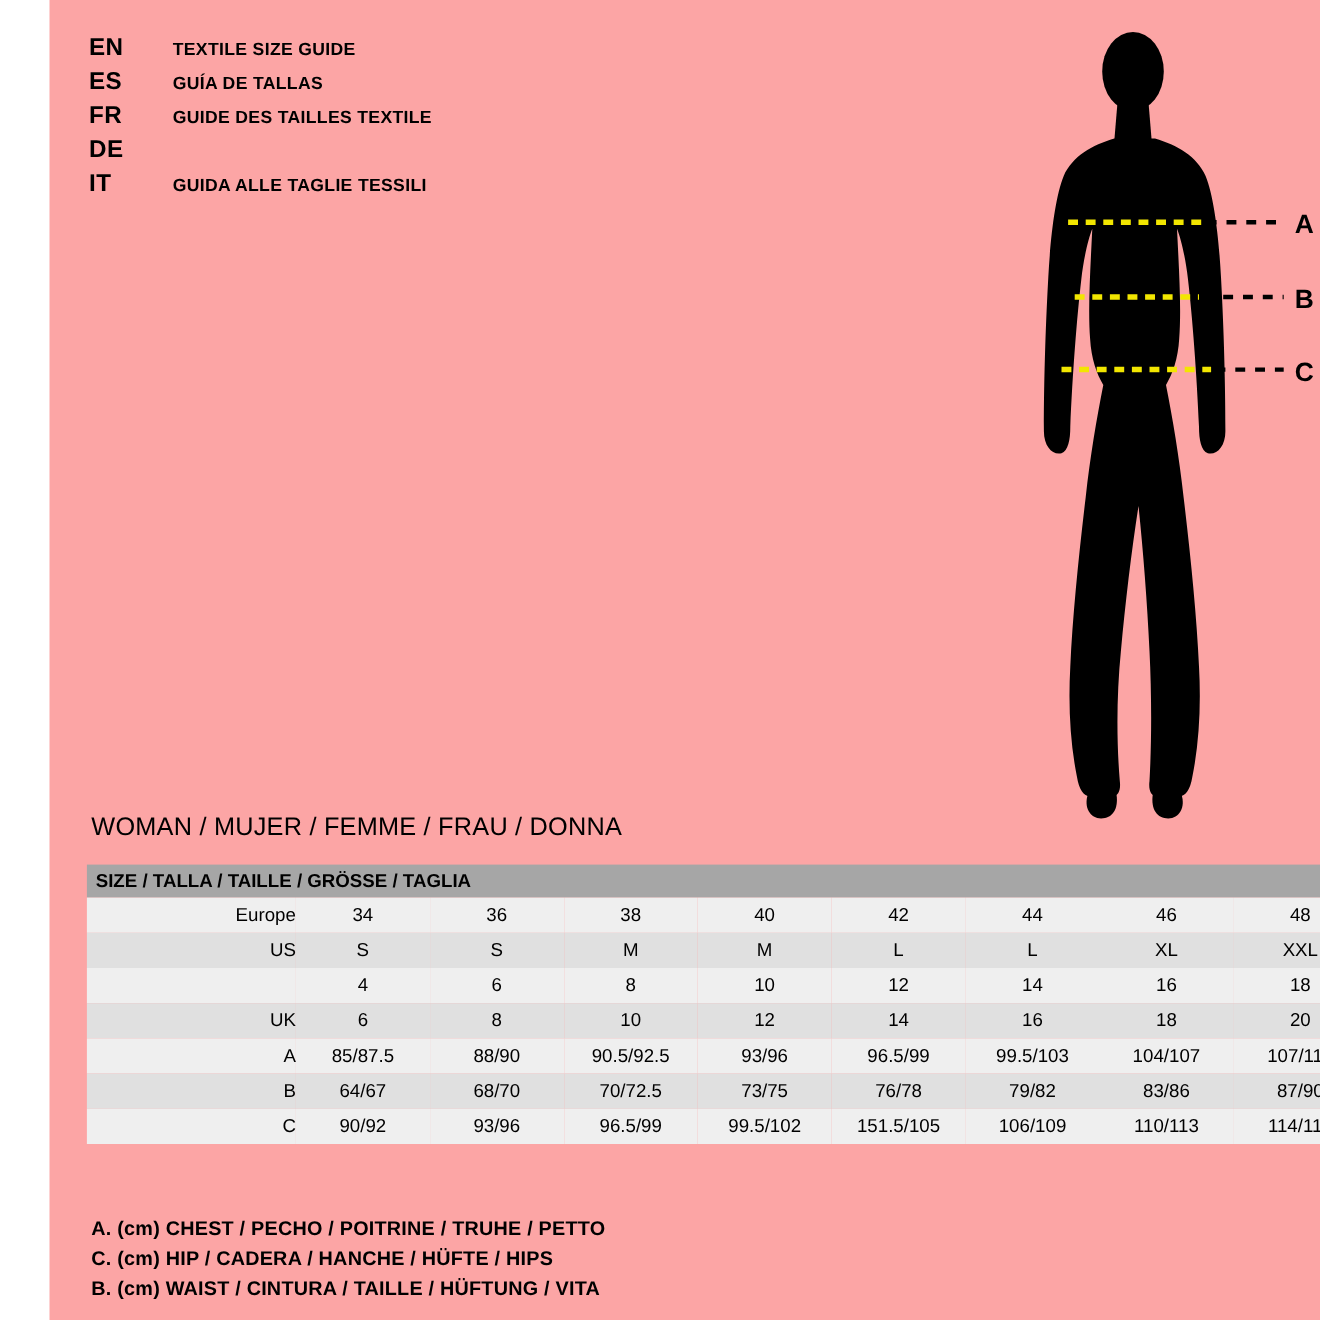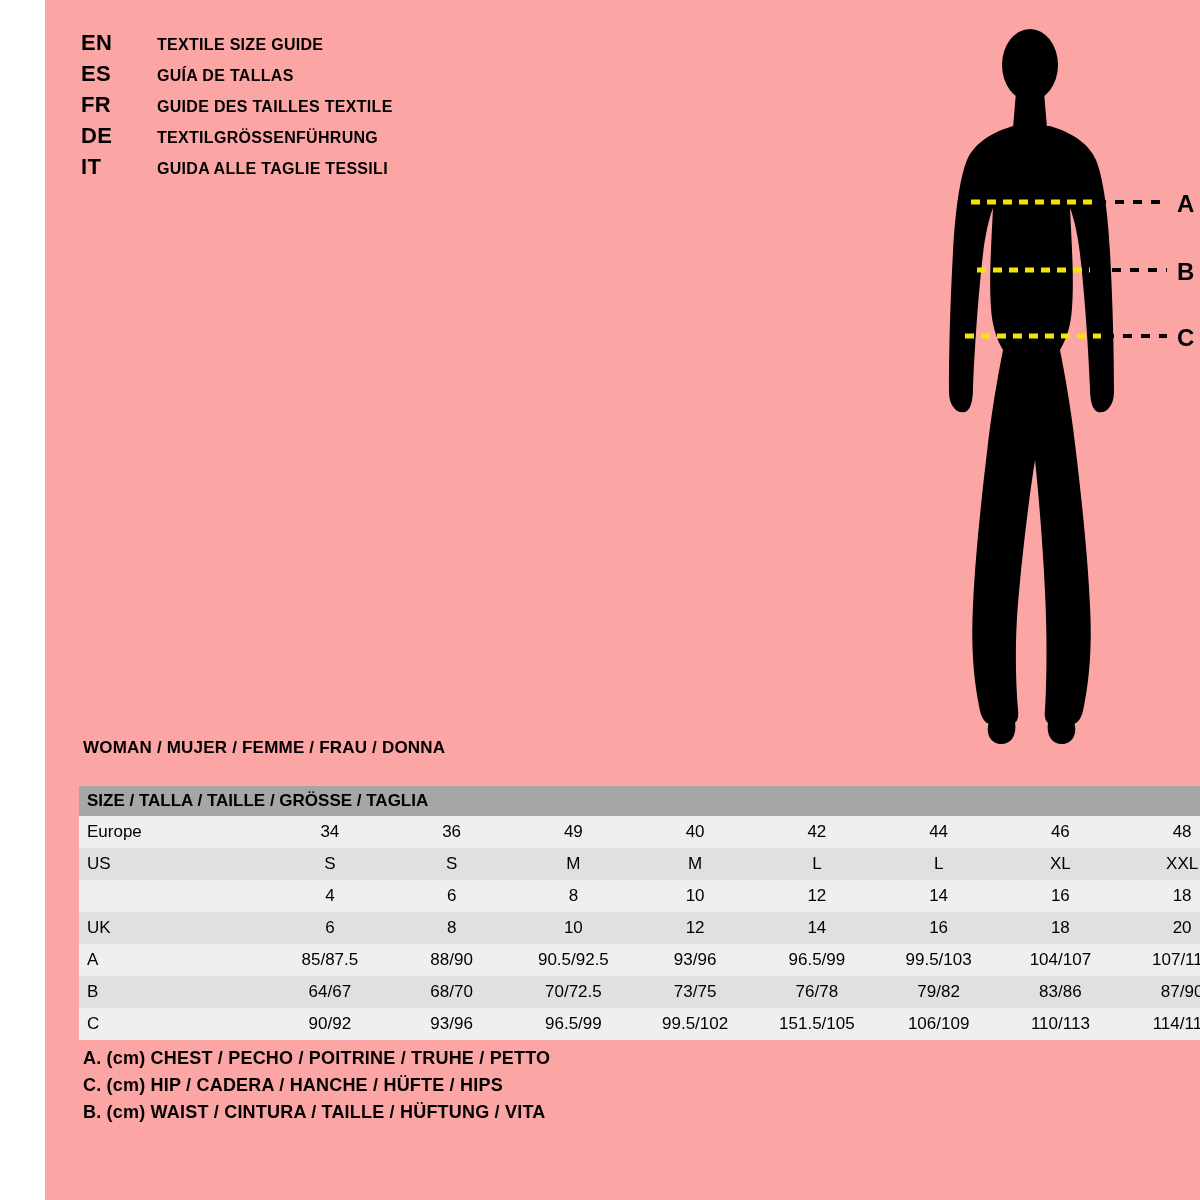--- a/index.html
+++ b/index.html
@@ -53,22 +53,22 @@
     width: 330px;
     height: 740px;
   }
   #figure-svg { display: block; }
 
   
   #woman-caption {
     position: absolute;
     left: 38px;
     top: 738px;
-    font-size: 17px;
-    font-weight: bold;
+    font-size: 23px;
+    font-weight: normal;
     letter-spacing: 0.2px;
   }
 
   
   #size-table {
     position: absolute;
     left: 34px;
     top: 786px;
     width: 1164px;
     border-collapse: collapse;
@@ -86,30 +86,30 @@
     font-weight: bold;
     font-size: 17px;
     text-align: left;
     padding-left: 8px;
     height: 30px;
   }
   .row-light td { background: #efefef; }
   .row-dark td  { background: #e0e0e0; }
   .col-label {
     width: 190px;
-    text-align: left;
+    text-align: right;
     padding-left: 8px !important;
   }
   .cell-val { text-align: center; }
 
   
   #footnotes {
     position: absolute;
     left: 38px;
-    top: 1045px;
+    top: 1104px;
     width: 700px;
   }
   .footnote {
     font-size: 18px;
     font-weight: bold;
     letter-spacing: 0.2px;
     line-height: 27px;
     white-space: nowrap;
   }
 </style>
@@ -126,21 +126,20 @@
     <div class="lang-row">
       <span class="lang-code">ES</span>
       <span class="lang-title">GUÍA DE TALLAS</span>
     </div>
     <div class="lang-row">
       <span class="lang-code">FR</span>
       <span class="lang-title">GUIDE DES TAILLES TEXTILE</span>
     </div>
     <div class="lang-row">
       <span class="lang-code">DE</span>
-      <span class="lang-title">TEXTILGRÖSSENFÜHRUNG</span>
     </div>
     <div class="lang-row">
       <span class="lang-code">IT</span>
       <span class="lang-title">GUIDA ALLE TAGLIE TESSILI</span>
     </div>
   </div>
 
   <div id="figure-area">
     <svg id="figure-svg" width="330" height="740" viewBox="0 0 330 740" xmlns="http://www.w3.org/2000/svg">
       <g>
@@ -221,21 +220,21 @@
     </colgroup>
     <tbody>
       <tr class="hdr-row">
         <td colspan="9">SIZE / TALLA / TAILLE / GRÖSSE / TAGLIA</td>
       </tr>
 
       <tr class="row-light">
         <td class="col-label">Europe</td>
         <td class="cell-val">34</td>
         <td class="cell-val">36</td>
-        <td class="cell-val">49</td>
+        <td class="cell-val">38</td>
         <td class="cell-val">40</td>
         <td class="cell-val">42</td>
         <td class="cell-val">44</td>
         <td class="cell-val">46</td>
         <td class="cell-val">48</td>
       </tr>
 
       <tr class="row-dark">
         <td class="col-label">US</td>
         <td class="cell-val">S</td>

